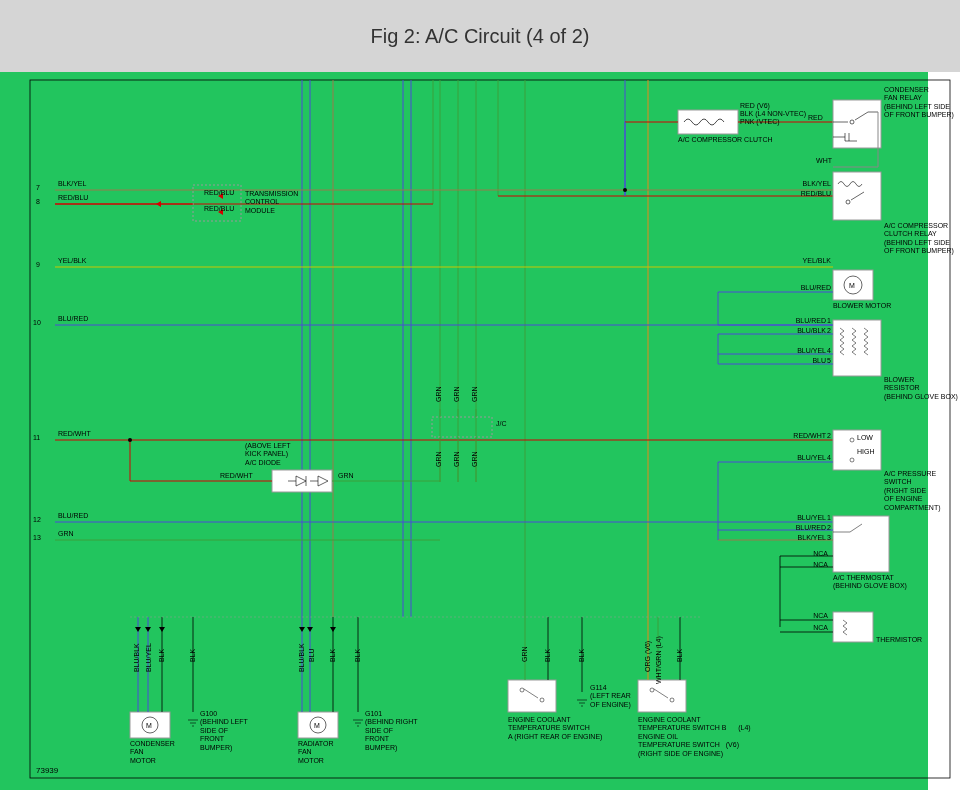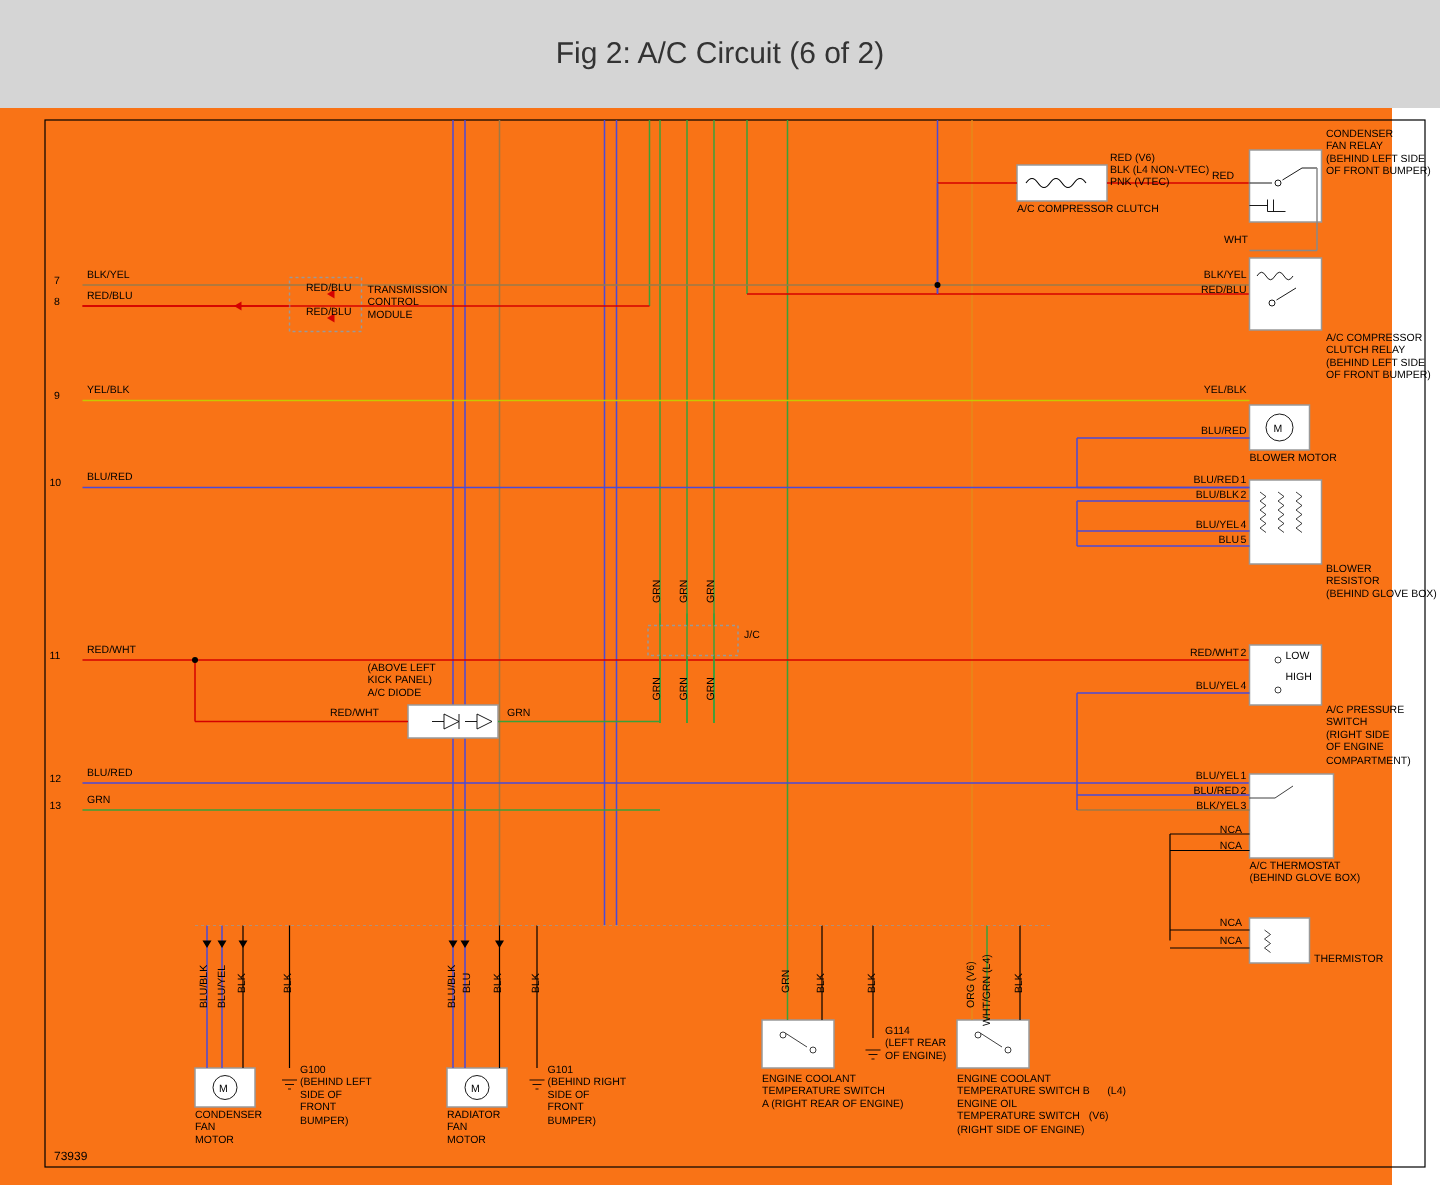--- a/index.html
+++ b/index.html
@@ -1,26 +1,26 @@
 <!DOCTYPE html>
 <html><head>
 <meta charset="utf-8">
 <style>
 body{margin:0;font-family:Arial,Helvetica,sans-serif;background:#fff}
 .header{background:#d5d5d5;height:72px;display:flex;align-items:center;justify-content:center;font-size:20px;color:#333}
-.diagram{position:relative;width:928px;height:718px;background:#f97316}
+.diagram{position:relative;width:928px;height:718px;background:#22c55e}
 svg{position:absolute;top:0;left:0}
 .lbl{position:absolute;font-size:7px;color:#000;line-height:1.2;white-space:nowrap}
 .lbl.r{text-align:right}
 .pin{position:absolute;font-size:7px;color:#000}
 </style>
 </head>
 <body>
 
-<div class="header">Fig 2: A/C Circuit (6 of 2)</div>
+<div class="header">Fig 2: A/C Circuit (4 of 2)</div>
 
 <div class="diagram">
 <svg width="960" height="718" viewBox="0 0 960 718">
 
   <rect x="30" y="8" width="920" height="698" fill="none" stroke="#000" stroke-width="0.8"></rect>
 
   <line x1="302" y1="8" x2="302" y2="545" stroke="#4a4ad8" stroke-width="1"></line>
   <line x1="310" y1="8" x2="310" y2="545" stroke="#4a4ad8" stroke-width="1"></line>
   <line x1="333" y1="8" x2="333" y2="545" stroke="#9a7a4a" stroke-width="1"></line>
   <line x1="403" y1="8" x2="403" y2="545" stroke="#4a4ad8" stroke-width="1"></line>

